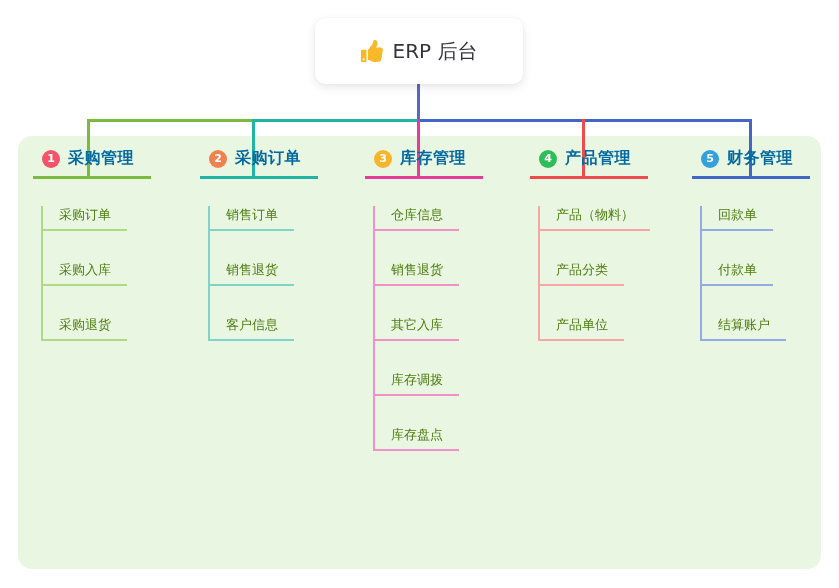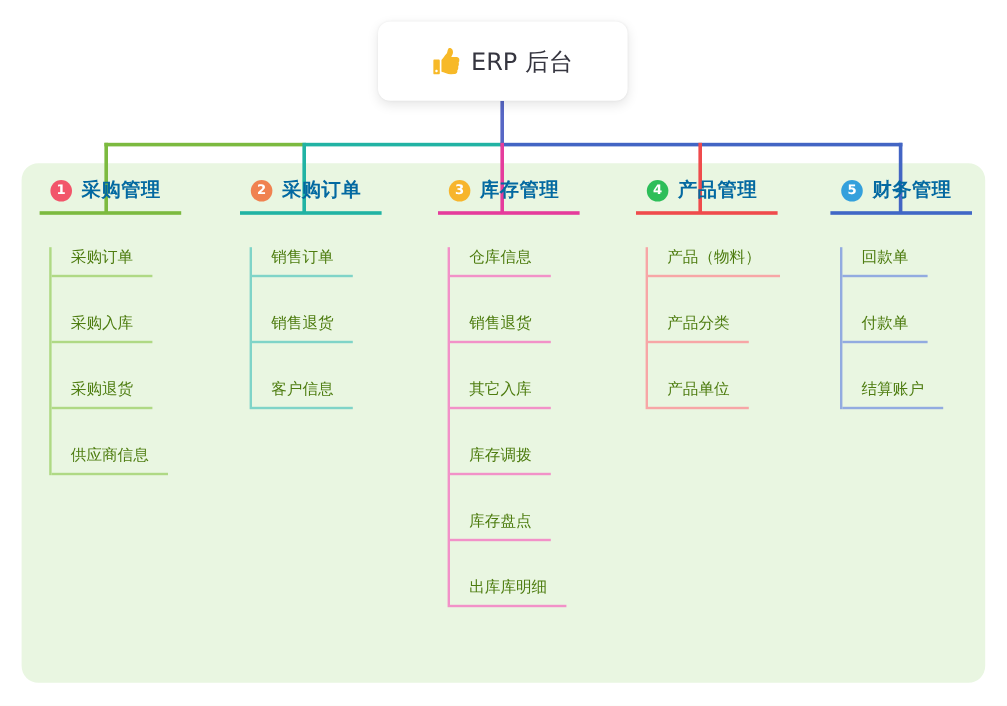--- a/index.html
+++ b/index.html
@@ -80,21 +80,20 @@
 
   <div class="branch b1" style="left:33px">
     <div class="branch-header">
       <span class="badge">1</span>
       <span class="branch-title">采购管理</span>
     </div>
     <div class="children">
       <div class="child">采购订单</div>
       <div class="child">采购入库</div>
       <div class="child">采购退货</div>
-      <div class="child">供应商信息</div>
     </div>
   </div>
 
   <div class="branch b2" style="left:200px">
     <div class="branch-header">
       <span class="badge">2</span>
       <span class="branch-title">采购订单</span>
     </div>
     <div class="children">
       <div class="child">销售订单</div>
@@ -107,21 +106,20 @@
     <div class="branch-header">
       <span class="badge">3</span>
       <span class="branch-title">库存管理</span>
     </div>
     <div class="children">
       <div class="child">仓库信息</div>
       <div class="child">销售退货</div>
       <div class="child">其它入库</div>
       <div class="child">库存调拨</div>
       <div class="child">库存盘点</div>
-      <div class="child">出库库明细</div>
     </div>
   </div>
 
   <div class="branch b4" style="left:530px">
     <div class="branch-header">
       <span class="badge">4</span>
       <span class="branch-title">产品管理</span>
     </div>
     <div class="children">
       <div class="child">产品（物料）</div>

